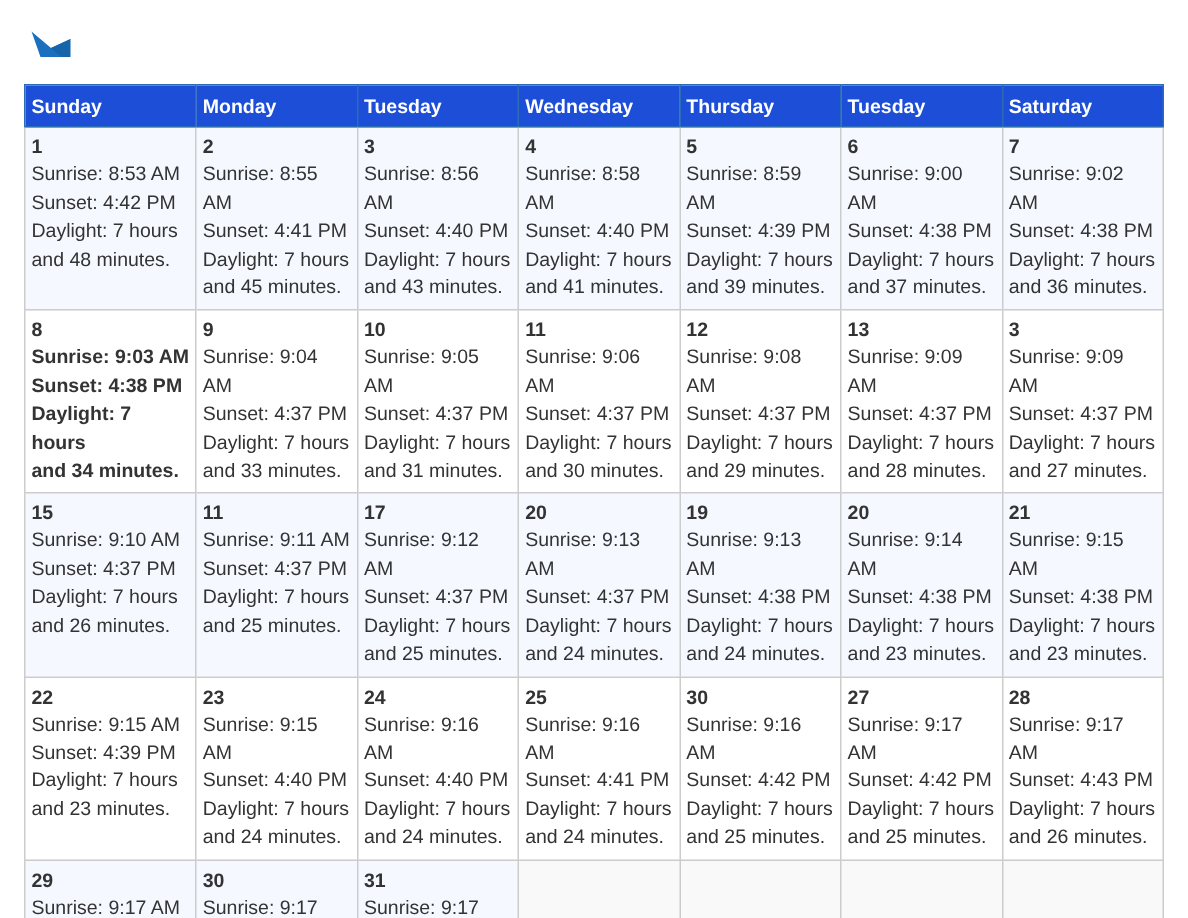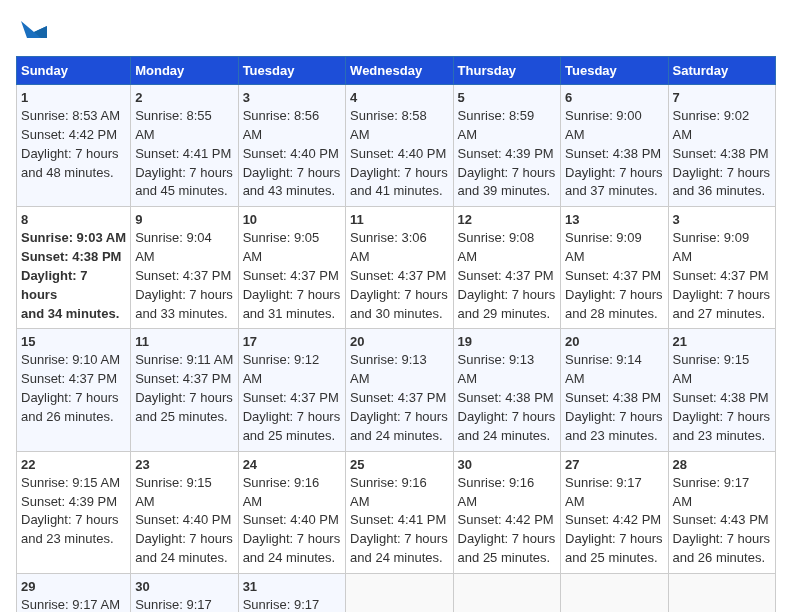--- a/index.html
+++ b/index.html
@@ -165,21 +165,21 @@
         </td>
         <td>
           <span class="day-num">10</span>
           <div class="day-info" style="white-space: pre-line;">Sunrise: 9:05 AM
 Sunset: 4:37 PM
 Daylight: 7 hours
 and 31 minutes.</div>
         </td>
         <td>
           <span class="day-num">11</span>
-          <div class="day-info" style="white-space: pre-line;">Sunrise: 3:06 AM
+          <div class="day-info" style="white-space: pre-line;">Sunrise: 9:06 AM
 Sunset: 4:37 PM
 Daylight: 7 hours
 and 30 minutes.</div>
         </td>
         <td>
           <span class="day-num">12</span>
           <div class="day-info" style="white-space: pre-line;">Sunrise: 9:08 AM
 Sunset: 4:37 PM
 Daylight: 7 hours
 and 29 minutes.</div>

